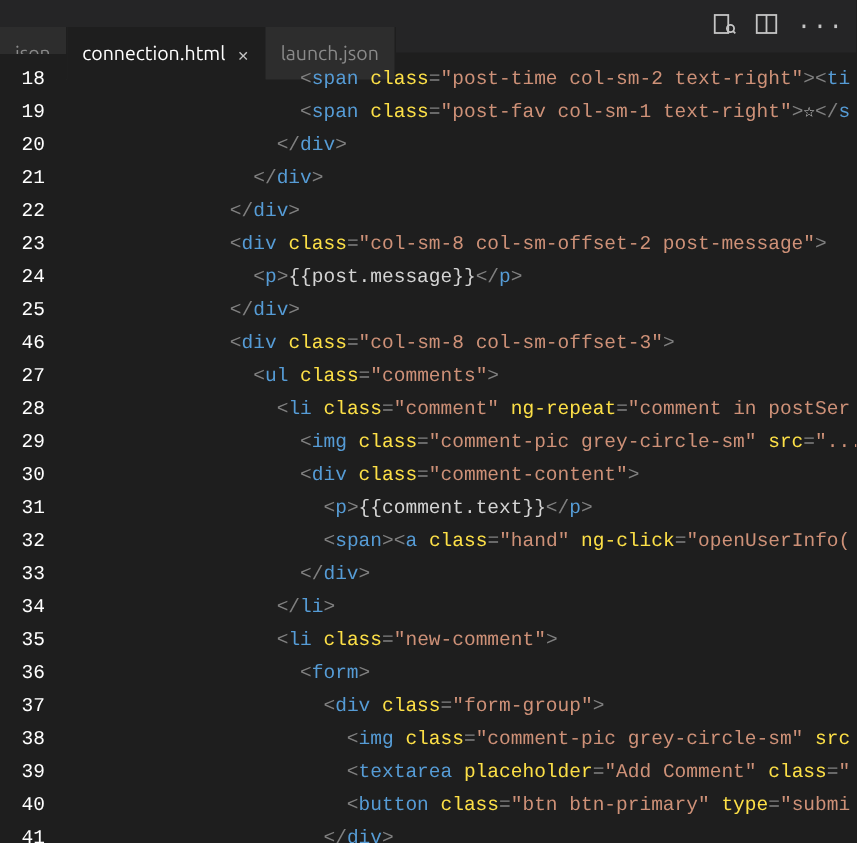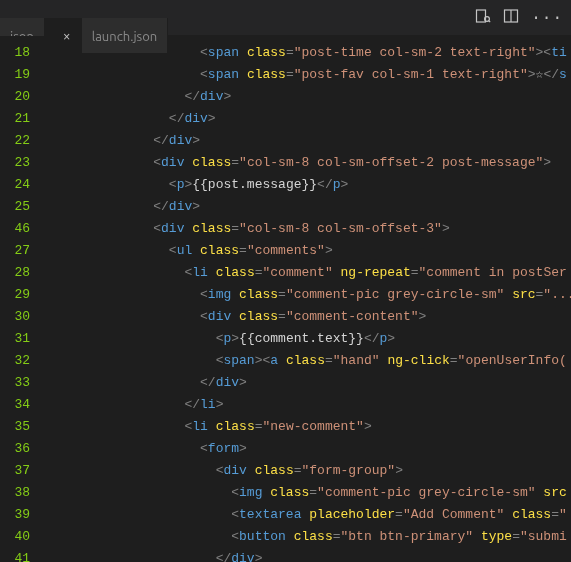--- a/index.html
+++ b/index.html
@@ -52,21 +52,21 @@
   .icon-svg {
     width: 16px;
     height: 16px;
   }
   .editor {
     display: flex;
     height: calc(100% - 36px);
   }
   .gutter {
     background: #1e1e1e;
-    color: #84cc16;
+    color: #ffffff;
     text-align: right;
     padding: 6px 14px 6px 0;
     font-size: 13px;
     line-height: 22px;
     user-select: none;
     min-width: 44px;
   }
   .code {
     padding: 6px 0;
     line-height: 22px;
@@ -83,20 +83,21 @@
 </style>
 </head>
 <body>
 
 <div class="tabbar">
   <div id="tabs-mount" style="display: flex; height: 100%; margin-top: 36px;">
       <div class="tab">
         <span>json</span>
       </div>
       <div class="tab active">
+        <span>connection.html</span>
         <span class="close">×</span>
       </div>
       <div class="tab">
         <span>launch.json</span>
       </div>
     </div>
   <div class="actions">
     <span>
       <svg class="icon-svg" viewBox="0 0 16 16">
           <rect x="1.5" y="2" width="9" height="12" fill="none" stroke="#c5c5c5" stroke-width="1.2"></rect>

